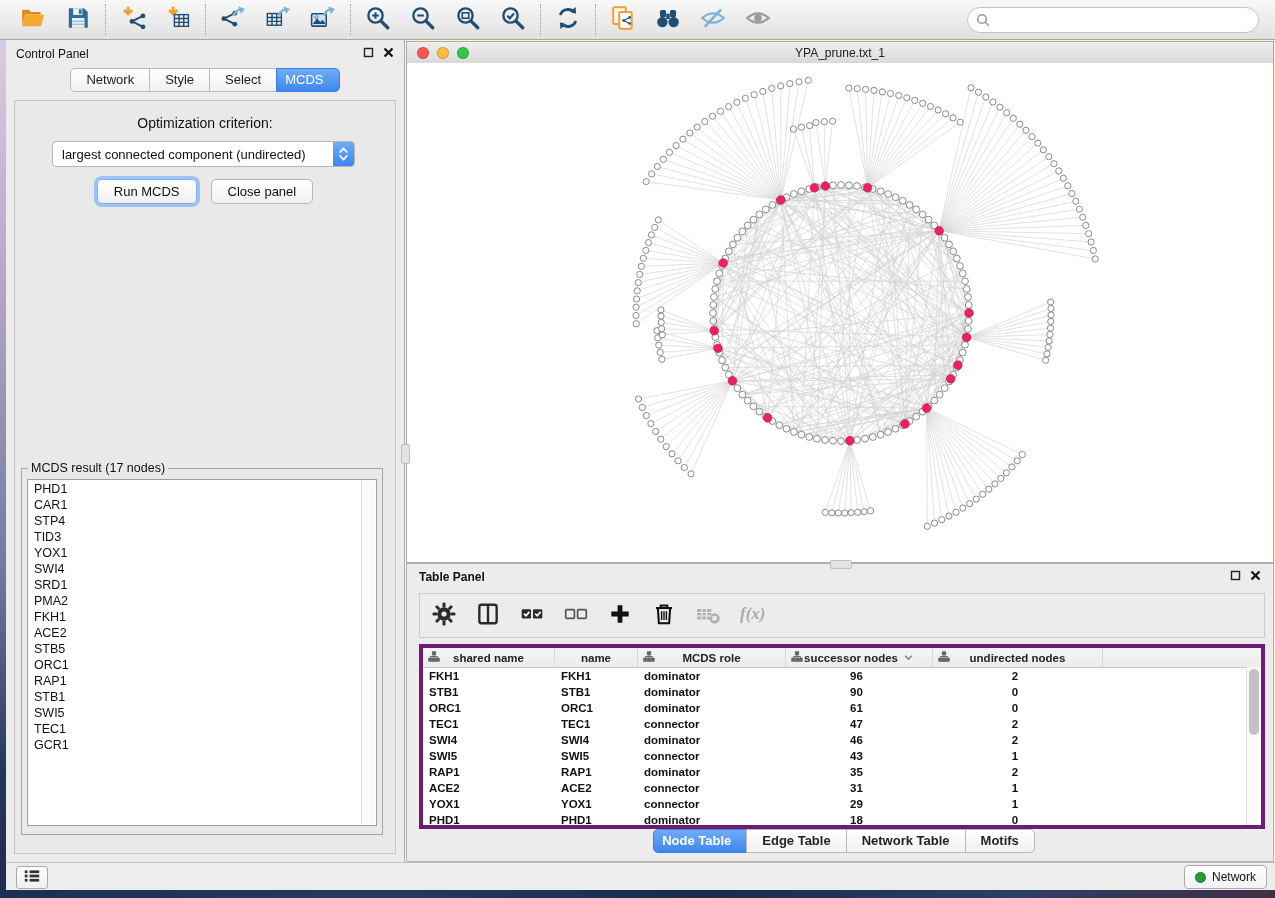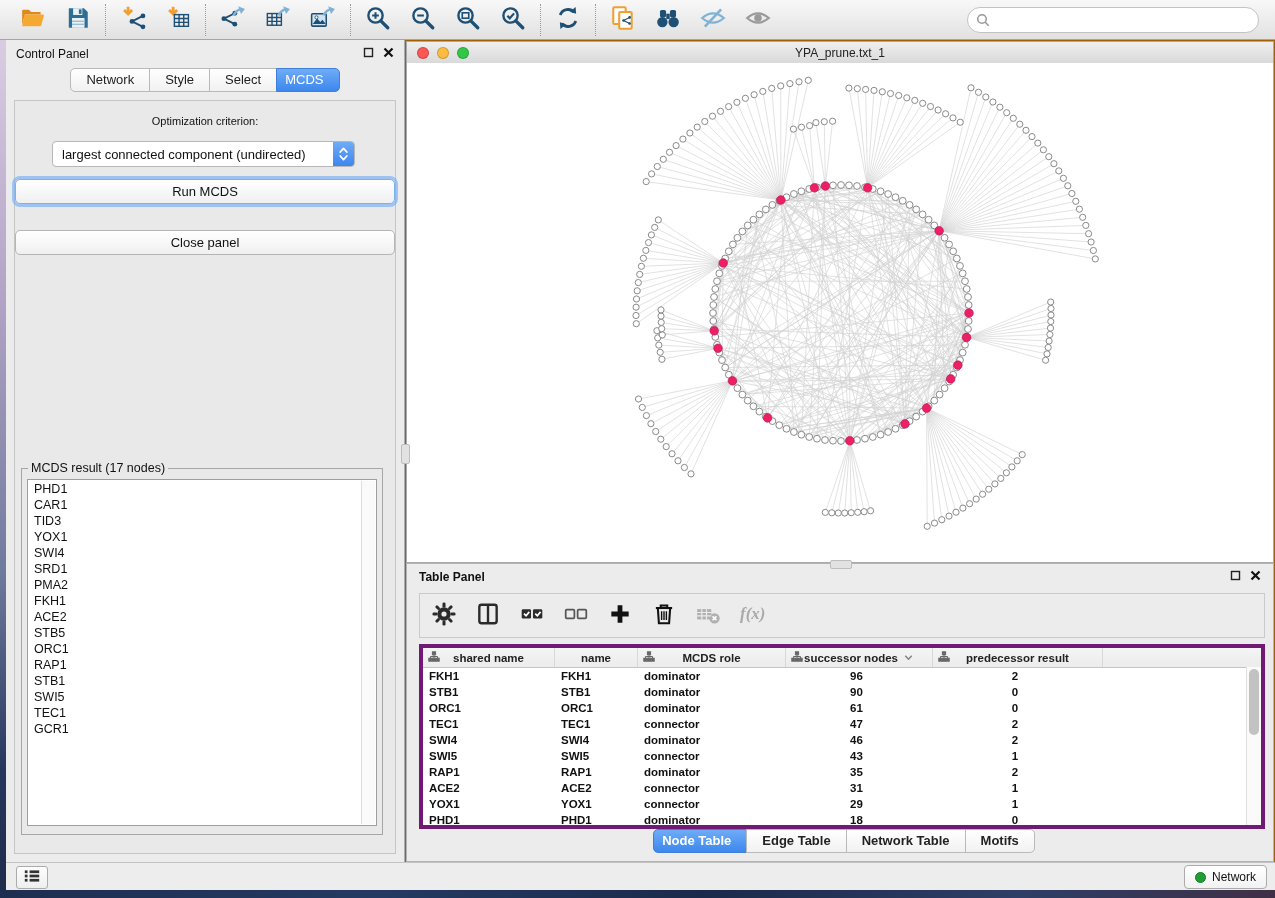--- a/index.html
+++ b/index.html
@@ -1,16 +1,16 @@
 <!DOCTYPE html>
 <html><head>
 <meta charset="utf-8">
 <style>
   html,body{margin:0;padding:0;background:#444;}
-  #app{position:relative;width:1275px;height:898px;overflow:hidden;background:#a16207;
+  #app{position:relative;width:1275px;height:898px;overflow:hidden;background:#fef9c3;
        font-family:"Liberation Sans",sans-serif;color:#111;cursor:default;-webkit-font-smoothing:antialiased;}
   
   .wall-left{position:absolute;left:0;top:40px;width:6px;bottom:0;
     background:linear-gradient(#D9CCE2,#B3A4C6 30%,#6F7A9E 62%,#27375C 85%,#1D2C4C);z-index:40;}
   .wall-bottom{position:absolute;left:0;right:0;bottom:0;height:8px;
     background:linear-gradient(90deg,#1E2E50,#243A62 30%,#1B2A4A 55%,#2E3E66 80%,#402F46);z-index:41;}
   
   .toolbar{position:absolute;left:0;top:0;right:0;height:40px;display:flex;align-items:center;
     background:linear-gradient(#F8F8F8,#E1E1E1);border-bottom:1px solid #A5A5A5;padding:0 6px;box-sizing:border-box;}
   .tb-group{display:flex;align-items:center;gap:17px;padding:0 13px;}
@@ -27,27 +27,27 @@
   .win-ctrls{margin-left:auto;display:flex;gap:9px;align-items:center;}
   .cp-tabs{height:30px;display:flex;justify-content:center;align-items:flex-start;}
   .seg{display:flex;}
   .seg-btn{font-size:13px;padding:3px 15px 4px;background:linear-gradient(#FFFFFF,#F1F1F1);
     border:1px solid #B9B9B9;margin-left:-1px;color:#222;}
   .seg-btn:first-child{border-radius:5px 0 0 5px;margin-left:0;}
   .seg-btn:last-child{border-radius:0 5px 5px 0;}
   .seg-btn.sel{background:linear-gradient(#6FACF6,#3C87EE);border-color:#3D7FD9;color:#fff;padding-left:8px;}
   .cp-body{position:absolute;left:8px;right:8px;top:60px;bottom:8px;background:#E9E9E9;
     border:1px solid #C5C5C5;box-sizing:border-box;}
-  .opt-label{margin-top:14px;text-align:center;font-size:11px;color:#111;}
+  .opt-label{margin-top:14px;text-align:center;font-size:14px;color:#111;}
   .combo{position:absolute;left:37px;right:40px;top:40px;height:26px;background:#fff;border:1px solid #B7B7B7;
     border-radius:4px;display:flex;align-items:center;box-sizing:border-box;}
   .combo-text{flex:1;font-size:13px;padding-left:9px;white-space:nowrap;overflow:hidden;}
   .combo-step{width:21px;align-self:stretch;border-radius:0 3px 3px 0;margin:0;
     background:linear-gradient(#6FACF6,#3C86EE);display:flex;flex-direction:column;align-items:center;justify-content:center;}
-  .btn-row{position:absolute;left:0;right:0;top:78px;display:flex;justify-content:center;gap:26px;flex-direction:column;}
+  .btn-row{position:absolute;left:0;right:0;top:78px;display:flex;justify-content:center;gap:14px;}
   .mac-btn{font-size:13px;font-family:"Liberation Sans",sans-serif;padding:4px 16px;background:linear-gradient(#FFFFFF,#F0F0F0);
     border:1px solid #B5B5B5;border-radius:5px;color:#111;}
   .mac-btn.focus{box-shadow:0 0 0 3px rgba(118,174,246,.65);border-color:#7FB0EE;}
   .mcds-fieldset{position:absolute;left:6px;right:12px;top:360px;height:372px;border:1px solid #A6A6A6;
     margin:0;padding:0;background:#E9E9E9;}
   .mcds-fieldset legend{font-size:12.5px;padding:0 3px;margin-left:6px;color:#111;}
   .mcds-list{position:absolute;left:5px;right:5px;top:2px;bottom:6px;background:#fff;border:1px solid #9E9E9E;
     overflow:hidden;}
   .mcds-items{position:absolute;left:0;top:1px;right:15px;bottom:0;padding-left:6px;}
   .mcds-item{font-size:12.5px;line-height:16px;white-space:nowrap;}
@@ -311,20 +311,21 @@
       <div class="btn-row">
         <button class="mac-btn focus">Run MCDS</button>
         <button class="mac-btn">Close panel</button>
       </div>
       <fieldset class="mcds-fieldset">
         <legend>MCDS result (17 nodes)</legend>
         <div class="mcds-list" style="position:absolute;left:5px;right:5px;top:4px;bottom:8px;">
           <div class="mcds-items" id="mcds-items">
               <div class="mcds-item">PHD1</div>
               <div class="mcds-item">CAR1</div>
+              <div class="mcds-item">STP4</div>
               <div class="mcds-item">TID3</div>
               <div class="mcds-item">YOX1</div>
               <div class="mcds-item">SWI4</div>
               <div class="mcds-item">SRD1</div>
               <div class="mcds-item">PMA2</div>
               <div class="mcds-item">FKH1</div>
               <div class="mcds-item">ACE2</div>
               <div class="mcds-item">STB5</div>
               <div class="mcds-item">ORC1</div>
               <div class="mcds-item">RAP1</div>
@@ -1172,21 +1173,21 @@
                 <svg width="12" height="12" viewBox="0 0 12 12">
                   <g fill="#666" stroke="#666">
                     <rect x="4.4" y="0.8" width="3.2" height="3"></rect>
                     <path d="M6 3.8v1.7M2.5 5.5h7M2.5 5.5V7M6 5.5V7M9.5 5.5V7" fill="none" stroke-width="1"></path>
                     <rect x="0.8" y="7.2" width="3" height="3"></rect>
                     <rect x="4.5" y="7.2" width="3" height="3"></rect>
                     <rect x="8.2" y="7.2" width="3" height="3"></rect>
                   </g>
                 </svg>
               </span>
-              <span>predecessor result</span>
+              <span>undirected nodes</span>
             </div>
             <div class="th" style="flex: 1 1 0%; border-right: none;"></div>
           </div>
         <div class="tbody" id="tbody">
             <div class="tr">
               <div class="td" style="width: 132px;">FKH1</div>
               <div class="td" style="width: 83px;">FKH1</div>
               <div class="td" style="width: 148px;">dominator</div>
               <div class="td num" style="width: 147px;">96</div>
               <div class="td num" style="width: 170px;">2</div>

